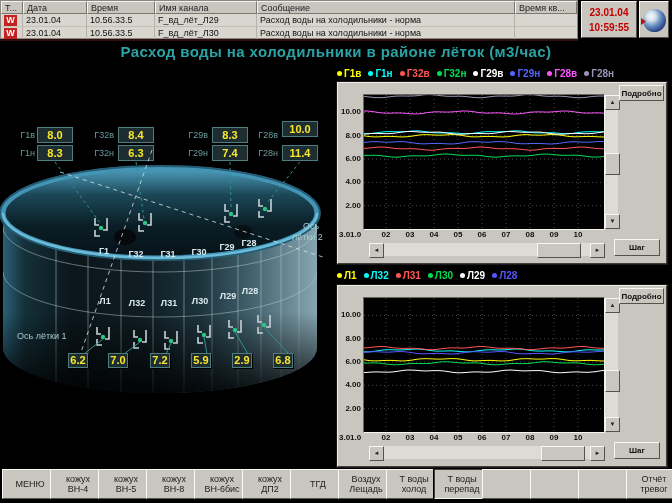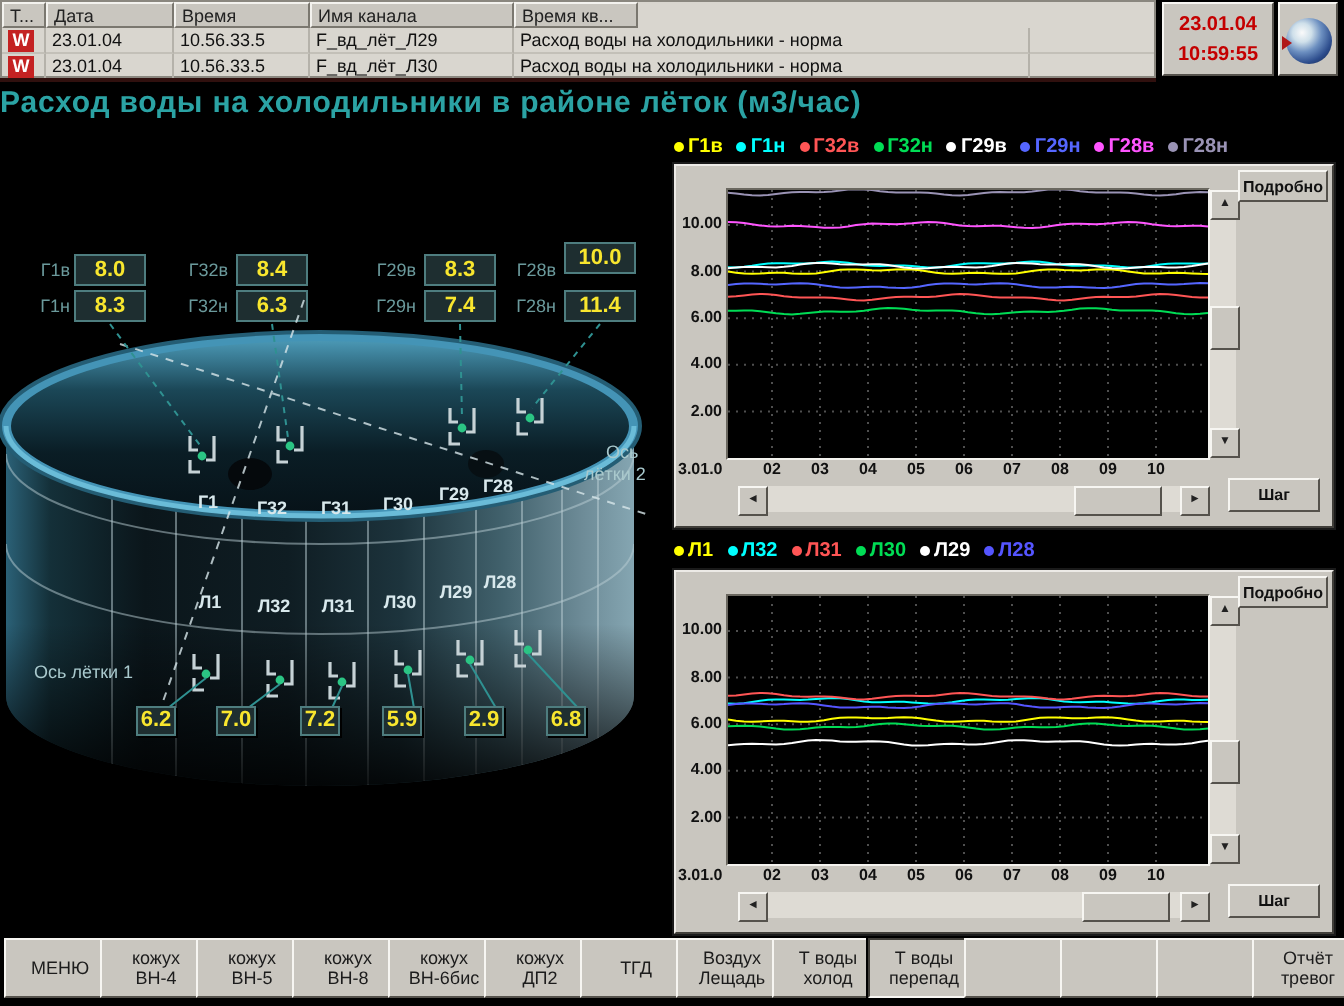--- a/index.html
+++ b/index.html
@@ -20,21 +20,21 @@
           text-align:center;line-height:11px;margin-top:0px;}
   .tbl-strip{position:absolute;left:0;top:39px;width:578px;height:2px;background:#30100e;}
   
   .clockbox{position:absolute;left:581px;top:1px;width:56px;height:37px;text-align:center;box-sizing:border-box;padding-top:3px;}
   .clockbox div{color:#c40000;font-size:10px;font-weight:bold;line-height:15px;}
   .globebox{position:absolute;left:639px;top:1px;width:30px;height:37px;box-sizing:border-box;}
   .globe{position:absolute;left:3px;top:7px;width:23px;height:23px;border-radius:50%;
          background:radial-gradient(circle at 35% 32%, #fafafa 0%, #cfe0ea 22%, #6c8fc0 45%, #2c4c8c 70%, #101c38 100%);}
   .globe-notch{position:absolute;left:1px;top:16px;width:5px;height:7px;background:#b01818;clip-path:polygon(0 0,100% 50%,0 100%);}
   
-  .page-title{position:absolute;left:0;top:43px;width:672px;text-align:left;font-size:15px;font-weight:bold;
+  .page-title{position:absolute;left:0;top:43px;width:672px;text-align:center;font-size:15px;font-weight:bold;
               color:#2ba3a4;letter-spacing:0.4px;}
   
   .slabel{position:absolute;width:30px;text-align:right;font-size:9px;color:#6b9a9c;}
   .vbox{position:absolute;width:36px;height:16px;background:#1e2e30;border:1px solid #4e7d7f;box-sizing:border-box;
         color:#f8e62e;font-size:11px;font-weight:bold;text-align:center;line-height:14px;box-shadow:1px 1px 0 #000;}
   .vb-sm{width:20px;height:15px;line-height:13px;}
   .pl{position:absolute;font-size:9px;font-weight:bold;color:#d8e8ec;transform:translateX(-50%);white-space:nowrap;}
   .axis-lbl{position:absolute;font-size:9px;color:#a9c9cd;white-space:nowrap;}
   .cyl{position:absolute;left:0;top:140px;}
   
@@ -72,20 +72,21 @@
 <body>
 
 <div class="screen">
 
   <div class="tbl">
     <div class="tr th">
       <div class="c c0">Т...</div>
       <div class="c c1">Дата</div>
       <div class="c c2">Время</div>
       <div class="c c3">Имя канала</div>
+      <div class="c c4">Сообщение</div>
       <div class="c c5">Время кв...</div>
     </div>
     <div class="tr">
       <div class="c c0"><span class="wbadge">W</span></div>
       <div class="c c1">23.01.04</div>
       <div class="c c2">10.56.33.5</div>
       <div class="c c3">F_вд_лёт_Л29</div>
       <div class="c c4">Расход воды на холодильники - норма</div>
       <div class="c c5"></div>
     </div>

